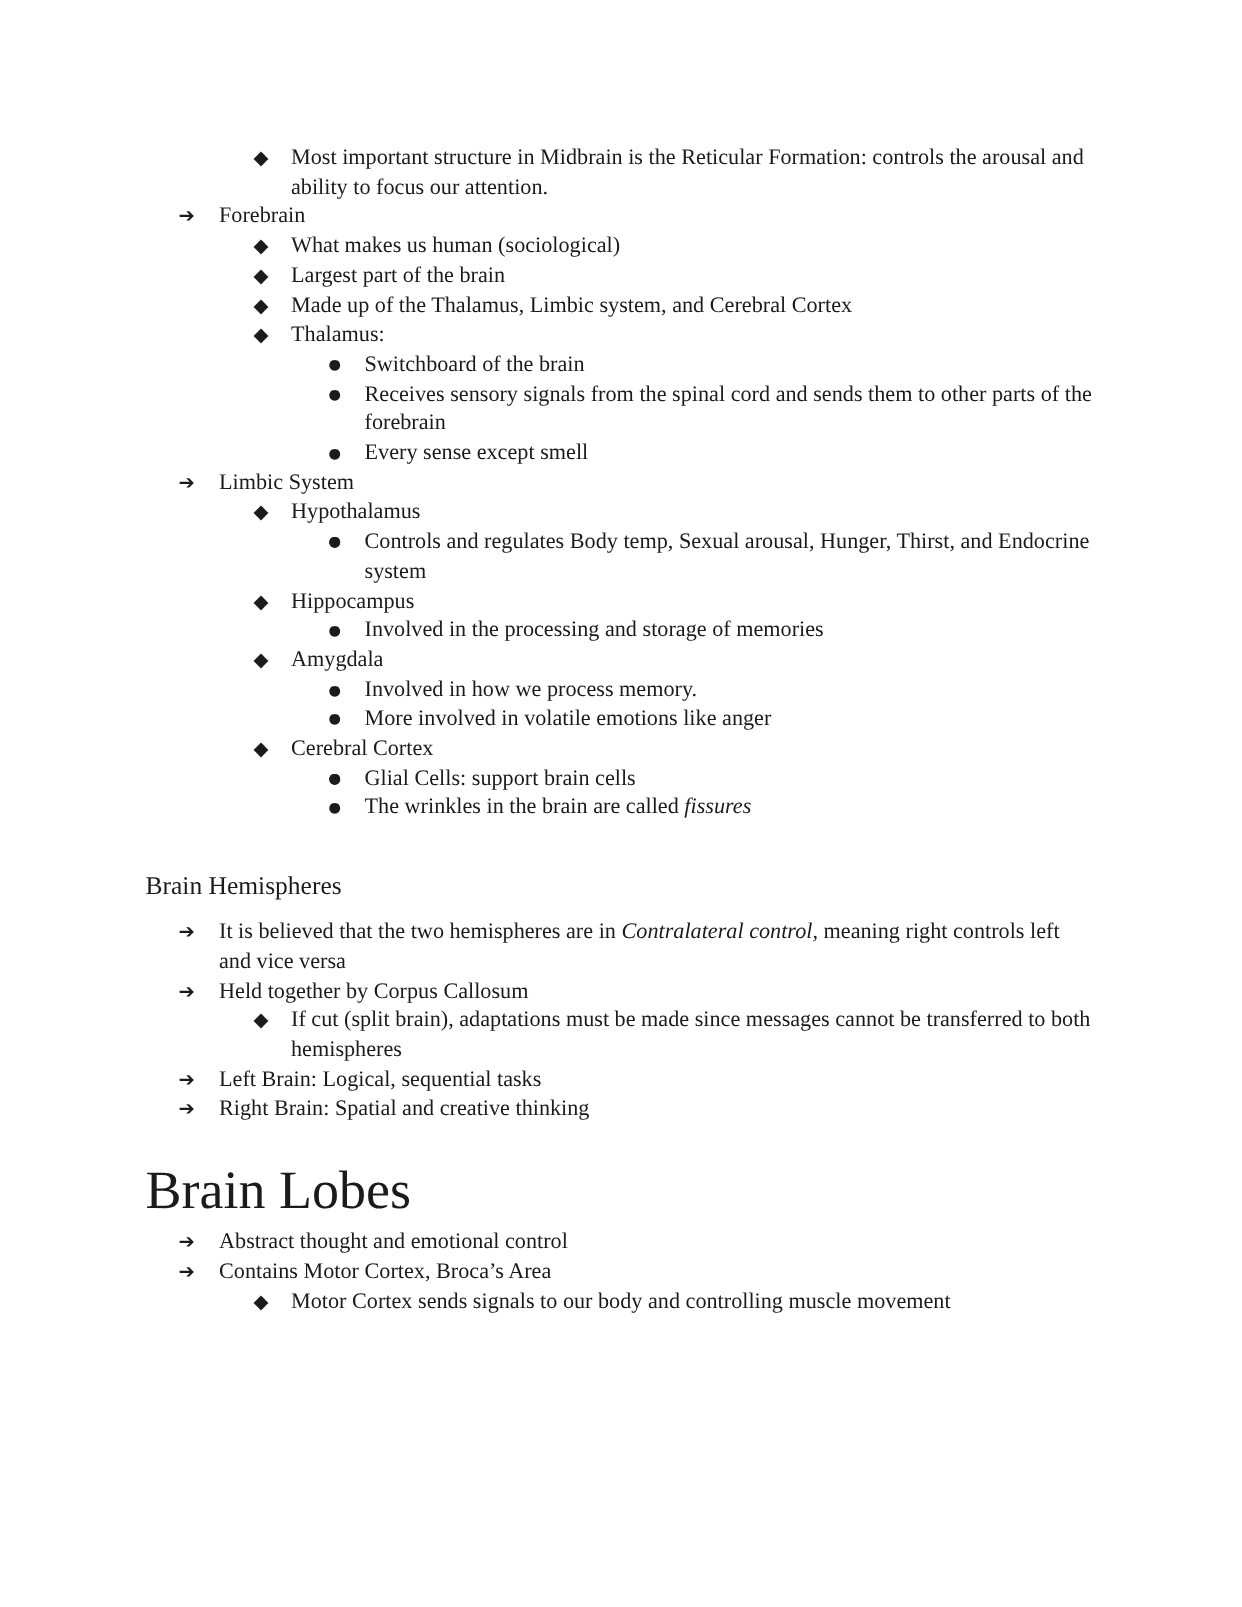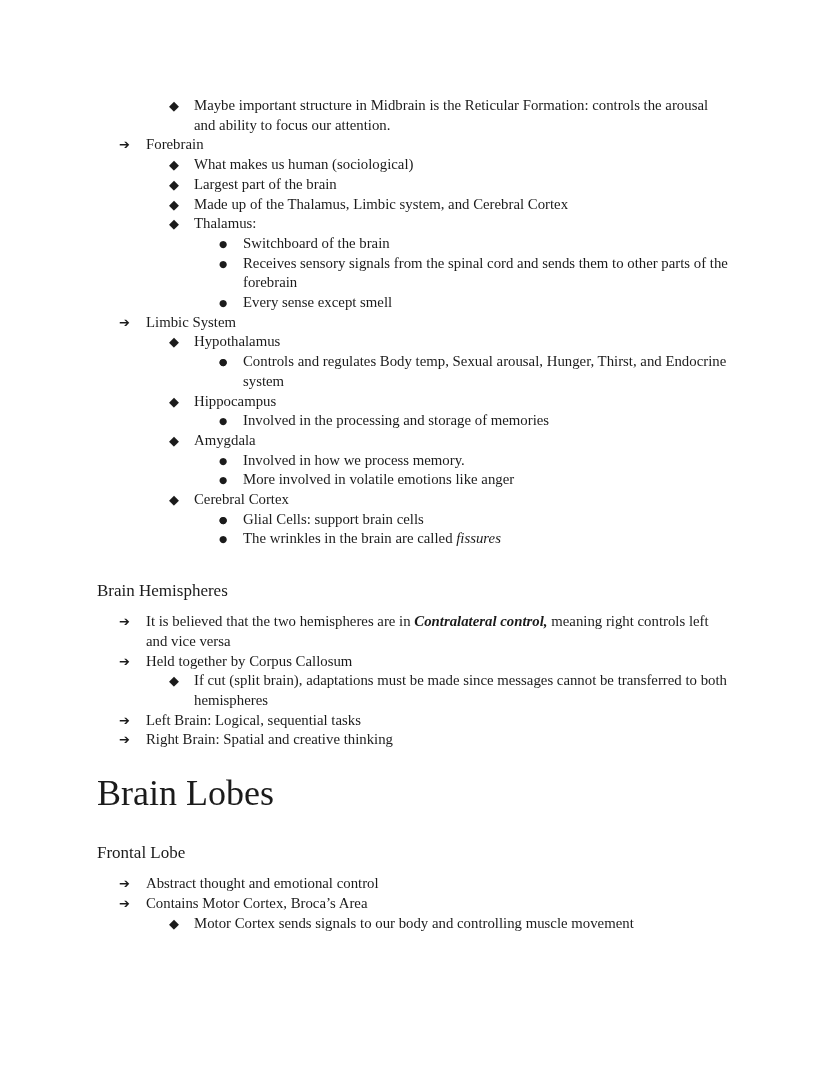--- a/index.html
+++ b/index.html
@@ -29,42 +29,42 @@
     top: 0;
     font-family: "DejaVu Sans", sans-serif;
     color: #1b1b1b;
   }
   .l1 .bullet { left: 22px; font-size: 13px; }
   .l2 .bullet { left: 72px; font-size: 13px; }
   .l3 .bullet { left: 122px; font-size: 9.5px; }
   .seg-normal { }
   .seg-underline { }
   .seg-italic { font-style: italic; }
-  .seg-bolditalic { font-style: italic; font-weight: bold; }
+  .seg-bolditalic { font-style: italic; font-weight: normal; }
   h1.doc-h1 {
     font-size: 36px;
     line-height: 36px;
     font-weight: 400;
     margin: 25px 0 8px 0;
     color: #1b1b1b;
   }
   h2.doc-h2 {
     font-size: 17px;
     line-height: 27px;
     font-weight: 400;
     margin: 28px 0 8px 0;
     color: #1b1b1b;
   }
 </style>
 </head>
 <body>
 
 <div class="page">
   <div>
-      <div class="li l2"><span class="bullet">◆</span><span><span class="seg-normal">Maybe important structure in Midbrain is the </span><span class="seg-underline">Reticular Formation</span><span class="seg-normal">: controls the arousal and ability to focus our attention.</span></span></div>
+      <div class="li l2"><span class="bullet">◆</span><span><span class="seg-normal">Most important structure in Midbrain is the </span><span class="seg-underline">Reticular Formation</span><span class="seg-normal">: controls the arousal and ability to focus our attention.</span></span></div>
       <div class="li l1"><span class="bullet">➔</span><span><span class="seg-normal">Forebrain</span></span></div>
       <div class="li l2"><span class="bullet">◆</span><span><span class="seg-normal">What makes us human (sociological)</span></span></div>
       <div class="li l2"><span class="bullet">◆</span><span><span class="seg-normal">Largest part of the brain</span></span></div>
       <div class="li l2"><span class="bullet">◆</span><span><span class="seg-normal">Made up of the Thalamus, Limbic system, and Cerebral Cortex</span></span></div>
       <div class="li l2"><span class="bullet">◆</span><span><span class="seg-normal">Thalamus:</span></span></div>
       <div class="li l3"><span class="bullet">●</span><span><span class="seg-normal">Switchboard of the brain</span></span></div>
       <div class="li l3"><span class="bullet">●</span><span><span class="seg-normal">Receives sensory signals from the spinal cord and sends them to other parts of the forebrain</span></span></div>
       <div class="li l3"><span class="bullet">●</span><span><span class="seg-normal">Every sense except smell</span></span></div>
       <div class="li l1"><span class="bullet">➔</span><span><span class="seg-normal">Limbic System</span></span></div>
       <div class="li l2"><span class="bullet">◆</span><span><span class="seg-normal">Hypothalamus</span></span></div>
@@ -79,18 +79,17 @@
       <div class="li l3"><span class="bullet">●</span></div>
       <div class="li l3"><span class="bullet">●</span><span><span class="seg-normal">Glial Cells: support brain cells</span></span></div>
       <div class="li l3"><span class="bullet">●</span><span><span class="seg-normal">The wrinkles in the brain are called </span><span class="seg-italic">fissures</span></span></div>
       <h2 class="doc-h2">Brain Hemispheres</h2>
       <div class="li l1"><span class="bullet">➔</span><span><span class="seg-normal">It is believed that the two hemispheres are in </span><span class="seg-bolditalic">Contralateral control,</span><span class="seg-normal"> meaning right controls left and vice versa</span></span></div>
       <div class="li l1"><span class="bullet">➔</span><span><span class="seg-normal">Held together by Corpus Callosum</span></span></div>
       <div class="li l2"><span class="bullet">◆</span><span><span class="seg-normal">If cut (split brain), adaptations must be made since messages cannot be transferred to both hemispheres</span></span></div>
       <div class="li l1"><span class="bullet">➔</span><span><span class="seg-normal">Left Brain: Logical, sequential tasks</span></span></div>
       <div class="li l1"><span class="bullet">➔</span><span><span class="seg-normal">Right Brain: Spatial and creative thinking</span></span></div>
       <h1 class="doc-h1">Brain Lobes</h1>
-      <h2 class="doc-h2">Frontal Lobe</h2>
       <div class="li l1"><span class="bullet">➔</span><span><span class="seg-normal">Abstract thought and emotional control</span></span></div>
       <div class="li l1"><span class="bullet">➔</span><span><span class="seg-normal">Contains Motor Cortex, Broca’s Area</span></span></div>
       <div class="li l2"><span class="bullet">◆</span><span><span class="seg-normal">Motor Cortex sends signals to our body and controlling muscle movement</span></span></div>
     </div>
 </div>
 
 </body></html>

